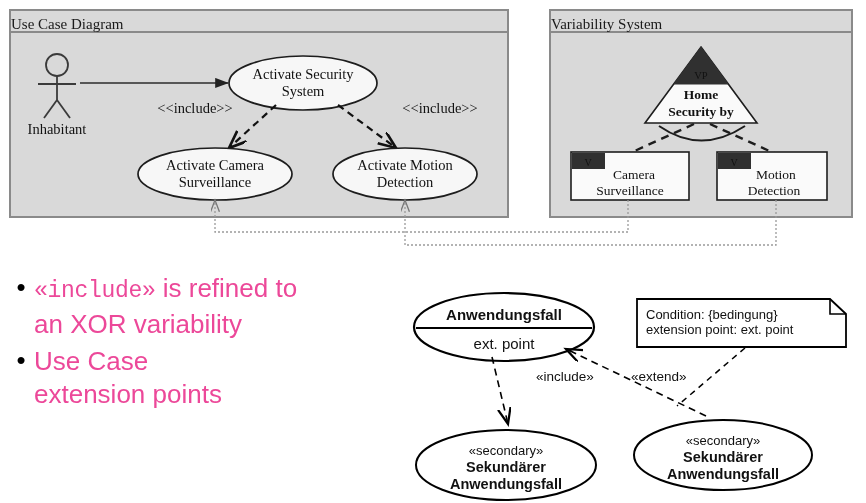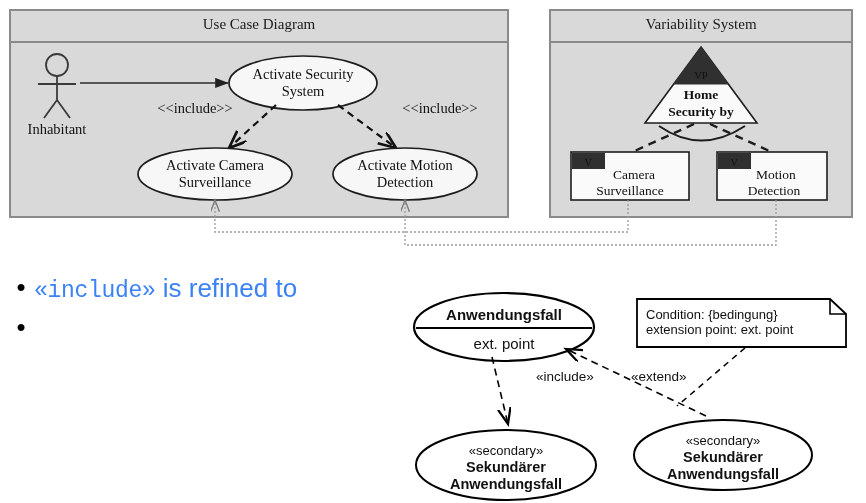--- a/index.html
+++ b/index.html
@@ -18,23 +18,23 @@
   .frame {
     position: absolute;
     background: #d9d9d9;
     border: 2px solid #8a8a8a;
     box-sizing: border-box;
   }
   .frame-title {
     position: absolute;
     left: 0; top: 0;
     width: 100%;
-    height: 32px;
+    height: 22px;
     line-height: 26px;
-    text-align: center;
+    text-align: left;
     font-family: "Liberation Serif", serif;
     font-size: 15px;
     color: #1a1a1a;
     border-bottom: 2px solid #8a8a8a;
     box-sizing: border-box;
     background: #d9d9d9;
   }
   #uc-frame { left: 9px; top: 9px; width: 500px; height: 209px; }
   #var-frame { left: 549px; top: 9px; width: 304px; height: 209px; }
 
@@ -53,21 +53,21 @@
     width: 26px;
     flex: 0 0 26px;
     text-align: center;
     font-size: 26px;
     line-height: 30px;
     color: #000;
   }
   .bullet-text {
     font-size: 26px;
     line-height: 33px;
-    color: #3b82f6;
+    color: #ec4899;
   }
   .mono-kw {
     font-family: "Liberation Mono", monospace;
     font-size: 23px;
     letter-spacing: -0.3px;
   }
 
   svg { display: block; }
   .svg-layer { position: absolute; left: 0; top: 0; pointer-events: none; }
 
@@ -209,20 +209,25 @@
       <text x="723" y="462" text-anchor="middle" class="sans" font-size="14.5" font-weight="bold">Sekundärer</text>
       <text x="723" y="479" text-anchor="middle" class="sans" font-size="14.5" font-weight="bold">Anwendungsfall</text>
     </g>
   </svg>
 
   <div class="bullets">
     <div class="bullet-row">
       <div class="bullet-dot">•</div>
       <div class="bullet-text">
         <span class="mono-kw">«include»</span><span> is refined to</span><br>
+        <span>an XOR variability</span>
       </div>
     </div>
     <div class="bullet-row">
       <div class="bullet-dot">•</div>
+      <div class="bullet-text">
+        <span>Use Case</span><br>
+        <span>extension points</span>
+      </div>
     </div>
   </div>
 
 </div>
 
 </body></html>

